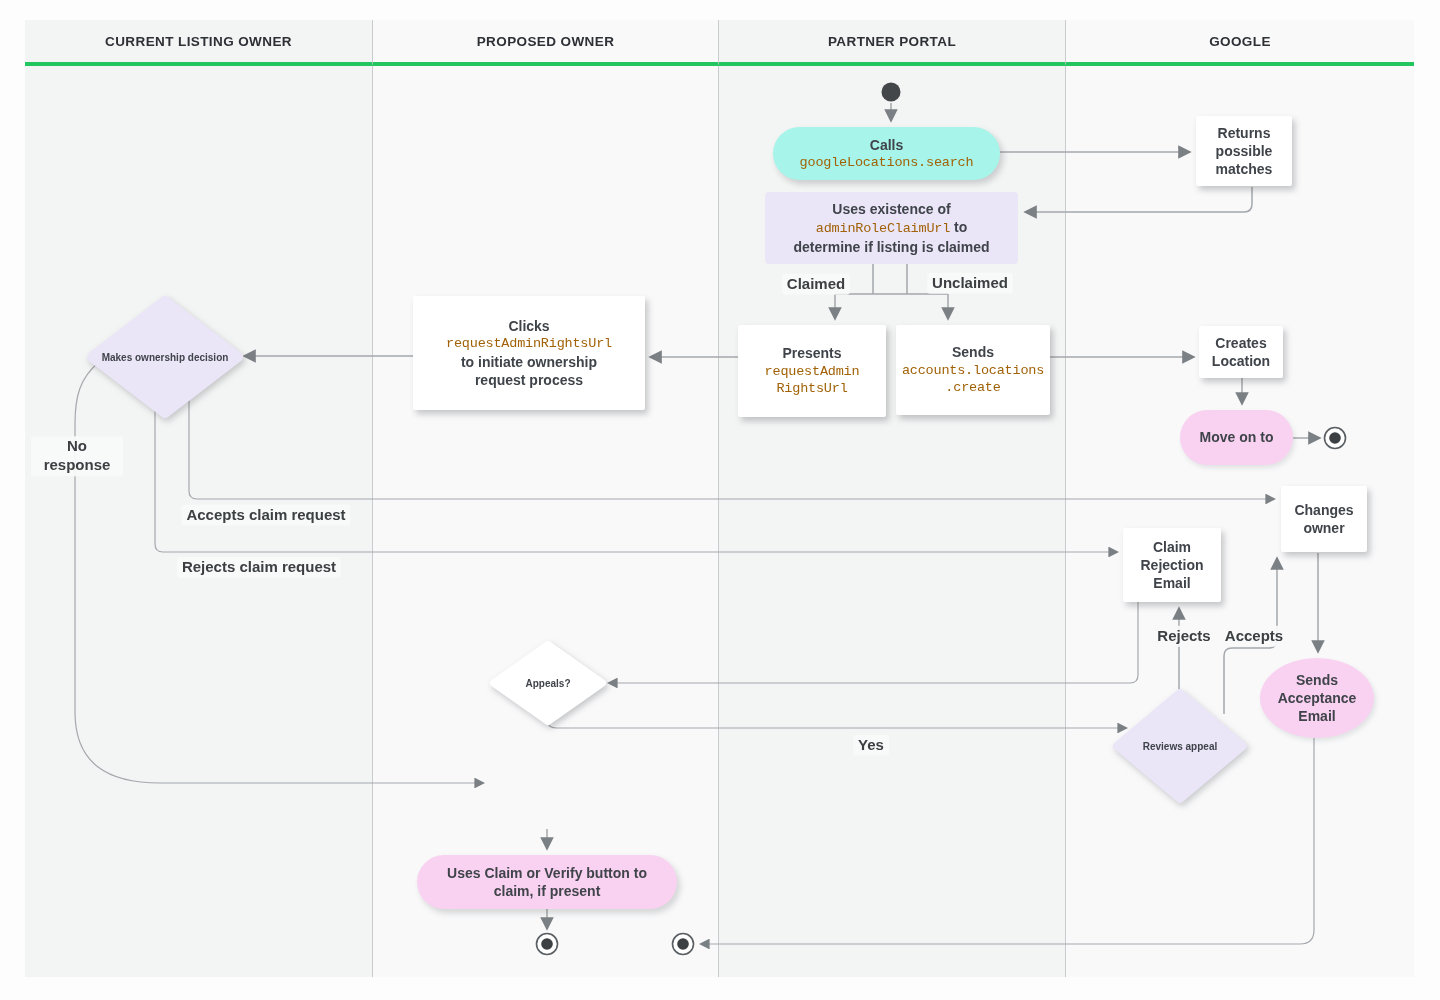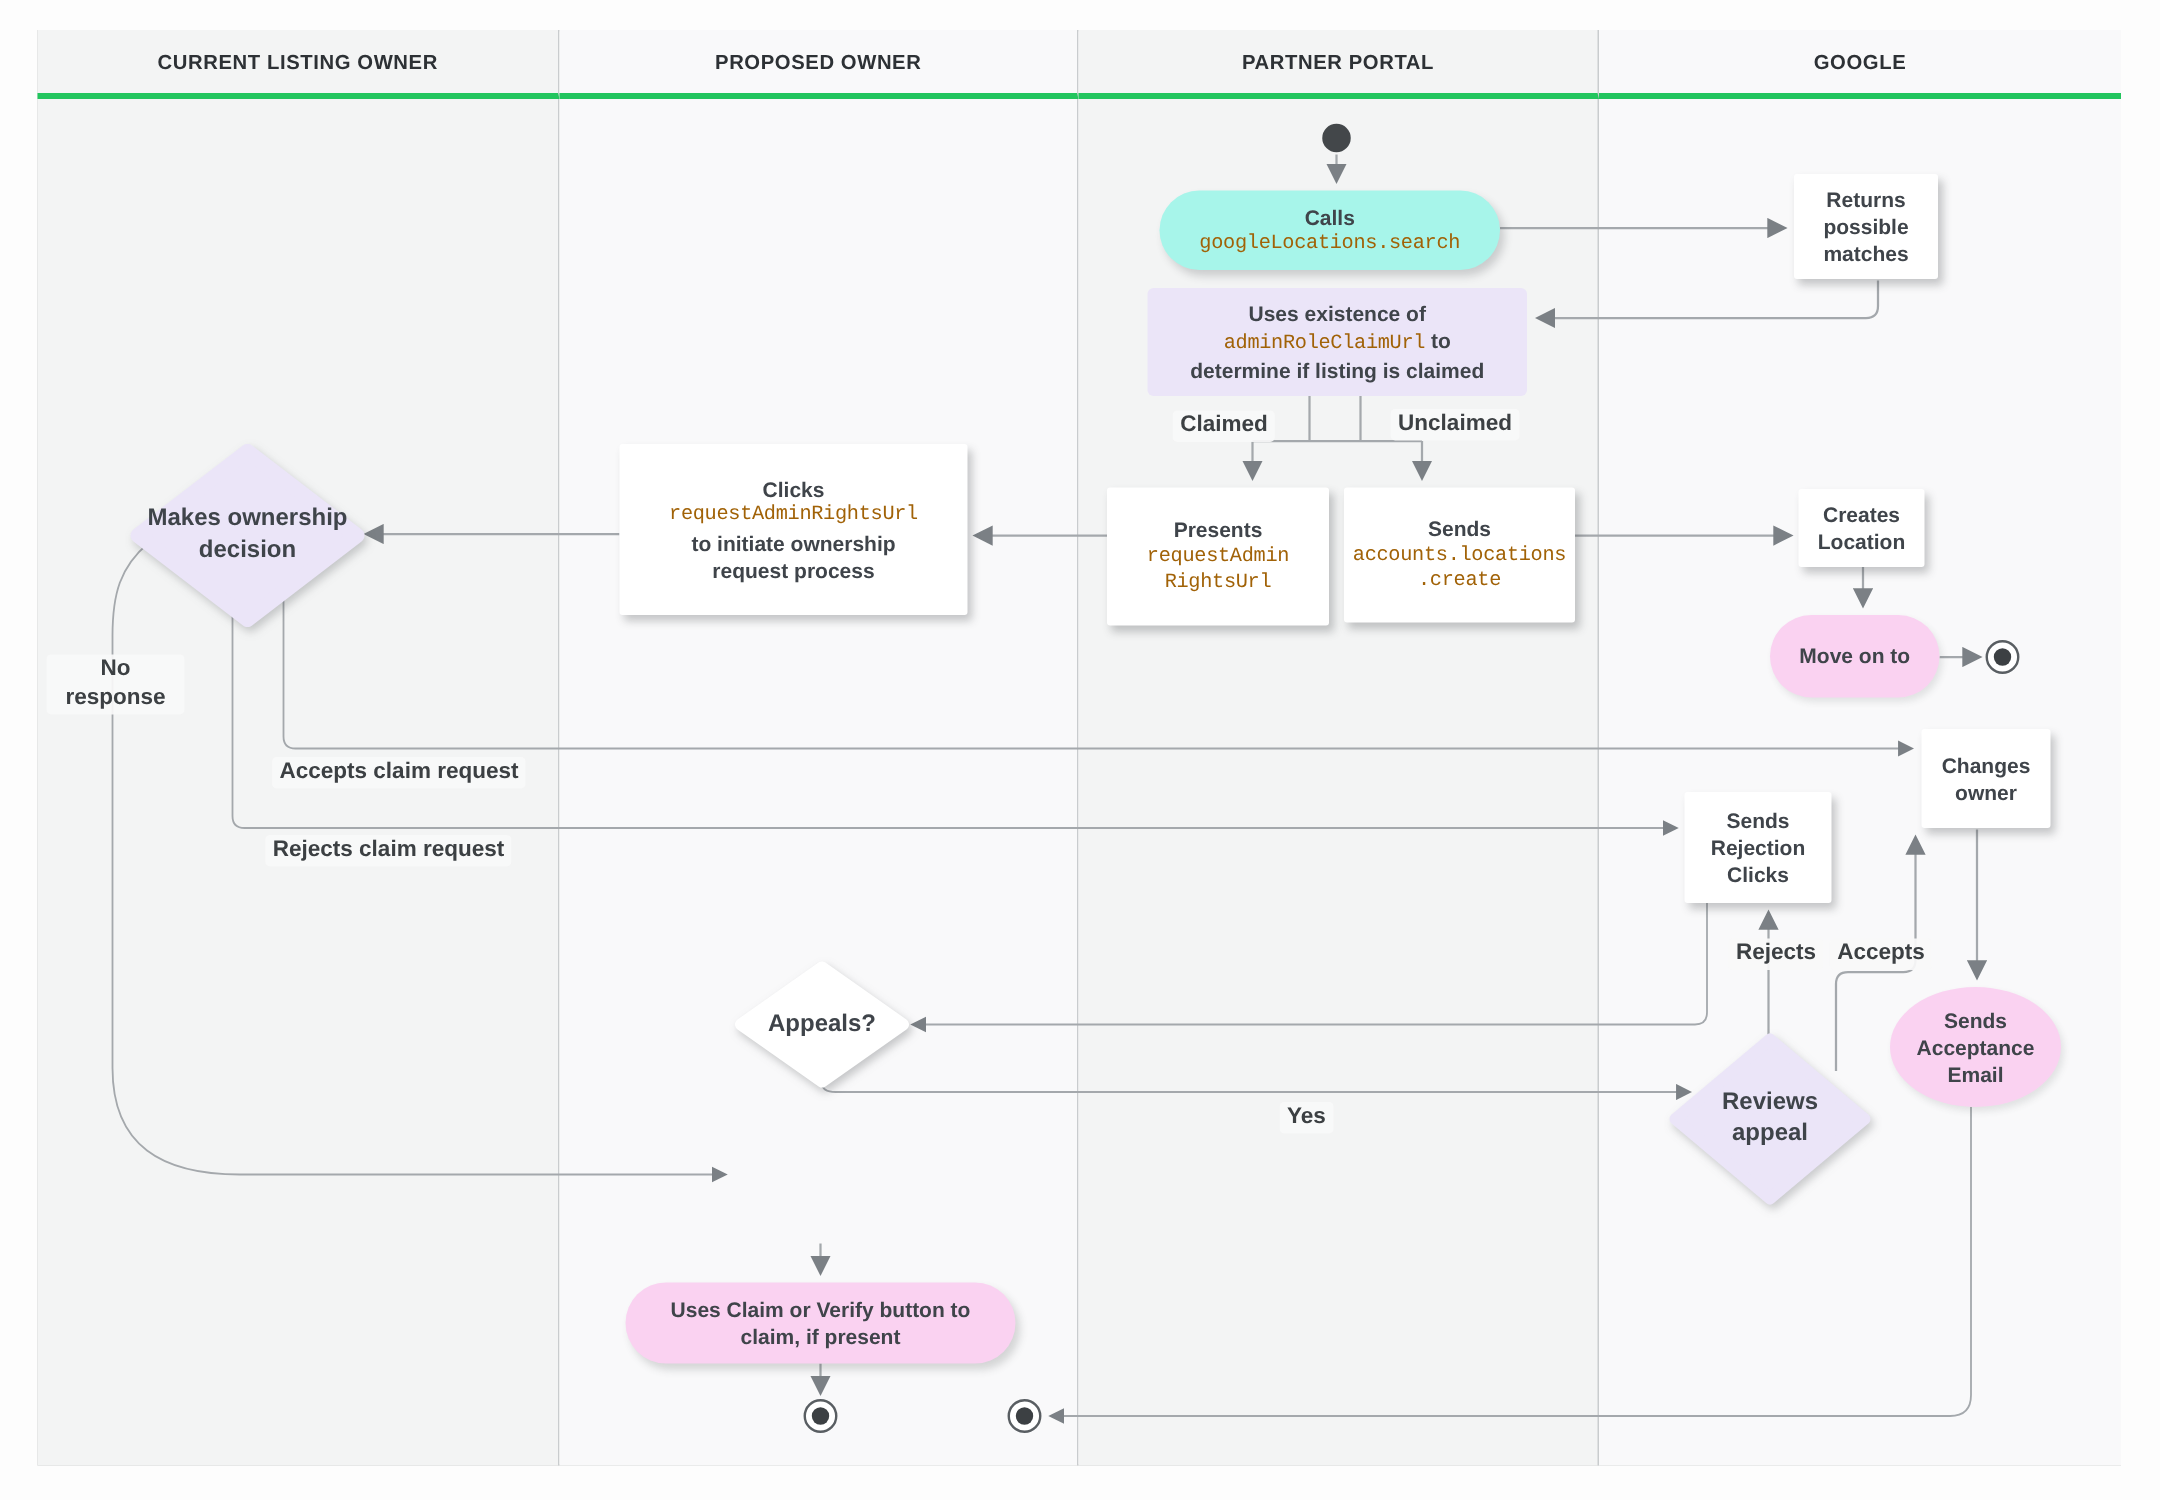--- a/index.html
+++ b/index.html
@@ -22,21 +22,21 @@
   
   .node{position:absolute;display:flex;flex-direction:column;align-items:center;justify-content:center;
         text-align:center;font-size:14px;font-weight:bold;line-height:1.3;color:#3f444a;box-sizing:border-box;}
   .white{background:#ffffff;border-radius:2px;box-shadow:3px 4px 6px rgba(60,64,67,.28);}
   .teal{background:#a7f5ea;border-radius:27px;box-shadow:3px 4px 6px rgba(60,64,67,.22);}
   .pinkpill{background:#fad2f1;border-radius:28px;box-shadow:3px 4px 6px rgba(60,64,67,.20);}
   .pinksoft{background:#fad2f1;border-radius:28px;box-shadow:2px 3px 5px rgba(60,64,67,.12);}
   .ellipse{background:#fad2f1;border-radius:50%;box-shadow:2px 3px 5px rgba(60,64,67,.12);}
   .lav{background:#ebe5f8;border-radius:4px;}
   .dtext{position:absolute;display:flex;align-items:center;justify-content:center;text-align:center;
-         font-size:16px;font-weight:bold;line-height:1.3;color:#3f444a;}
+         font-size:10px;font-weight:bold;line-height:1.3;color:#3f444a;}
   .code{font-family:"Liberation Mono",monospace;font-weight:normal;font-size:13.5px;letter-spacing:-.2px;color:#a16207;}
   
   .elabel{position:absolute;transform:translate(-50%,-50%);white-space:nowrap;font-size:15px;font-weight:bold;
           color:#3c4043;background:rgba(248,249,249,.92);padding:1px 5px;border-radius:3px;line-height:1.25;}
   .wrap{white-space:normal;text-align:center;}
 </style>
 </head>
 <body>
 
 <div class="canvas">
@@ -151,21 +151,21 @@
 
   <div class="node pinksoft" style="left:1180px;top:410px;width:113px;height:55px;">
     <div>Move on to</div>
   </div>
 
   <div class="node white" style="left:1281px;top:486px;width:86px;height:66px;">
     <div>Changes owner</div>
   </div>
 
   <div class="node white" style="left:1123px;top:528px;width:98px;height:74px;">
-    <div>Sends Rejection Clicks</div>
+    <div>Claim Rejection Email</div>
   </div>
 
   <div class="node ellipse" style="left:1260px;top:658px;width:114px;height:80px;">
     <div style="width:92px;">Sends Acceptance Email</div>
   </div>
 
 
   <div class="node pinkpill" style="left:417px;top:855px;width:260px;height:54px;">
     <div style="width:236px;">Uses Claim or Verify button to claim, if present</div>
   </div>

